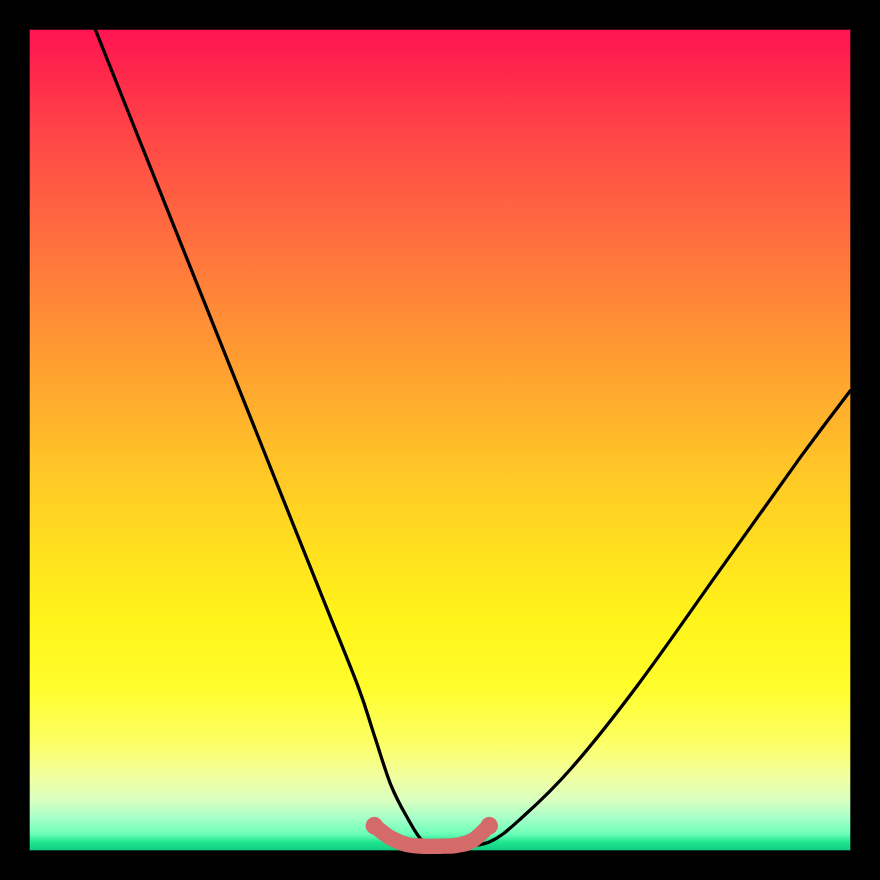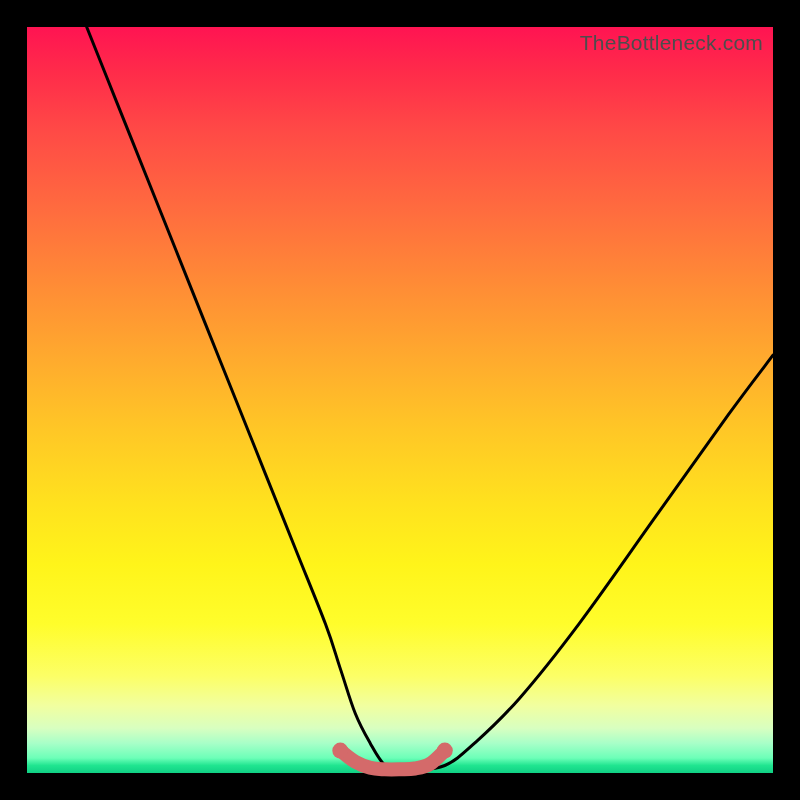--- a/index.html
+++ b/index.html
@@ -63,21 +63,20 @@
     overflow: visible;
   }
 </style>
 </head>
 <body>
 
 <div class="frame">
 
   <div class="plot">
 
-    <span class="watermark">TheBottleneck.com</span>
 
     <svg class="curve" viewBox="0 0 746 746" preserveAspectRatio="none">
       <path id="curve-path" fill="none" stroke="#000000" stroke-width="3" stroke-linecap="round" stroke-linejoin="round" d="M 59.7 0.0 C 65.1 13.4, 78.8 47.7, 89.5 74.6 C 100.3 101.5, 108.6 122.3, 119.4 149.2 C 130.1 176.1, 138.5 196.9, 149.2 223.8 C 159.9 250.7, 168.3 271.5, 179.0 298.4 C 189.8 325.3, 198.1 346.1, 208.9 373.0 C 219.6 399.9, 228.0 420.7, 238.7 447.6 C 249.5 474.5, 257.8 495.3, 268.6 522.2 C 279.3 549.1, 290.3 575.3, 298.4 596.8 C 306.5 618.3, 307.9 625.4, 313.3 641.6 C 318.7 657.7, 322.9 672.9, 328.2 686.3 C 333.6 699.7, 337.8 706.8, 343.2 716.2 C 348.5 725.6, 352.7 733.8, 358.1 738.5 C 363.5 743.2, 367.6 741.6, 373.0 742.3 C 378.4 742.9, 379.9 742.9, 387.9 742.3 C 396.0 741.6, 407.0 743.2, 417.8 738.5 C 428.5 733.8, 434.2 728.2, 447.6 716.2 C 461.0 704.1, 473.6 692.9, 492.4 671.4 C 511.2 649.9, 527.9 629.0, 552.0 596.8 C 576.2 564.6, 599.8 530.0, 626.6 492.4 C 653.5 454.8, 679.8 417.5, 701.2 387.9 C 722.7 358.4, 737.9 339.0, 746.0 328.2"></path>
       <path id="marker-path" fill="none" stroke="#d46a6a" stroke-width="14" stroke-linecap="round" stroke-linejoin="round" d="M 313.3 723.6 C 316.0 725.6, 322.9 731.7, 328.2 734.8 C 333.6 737.9, 337.8 739.4, 343.2 740.8 C 348.5 742.1, 352.7 742.0, 358.1 742.3 C 363.5 742.5, 367.6 742.4, 373.0 742.3 C 378.4 742.1, 382.5 742.5, 387.9 741.5 C 393.3 740.6, 397.5 740.3, 402.8 737.0 C 408.2 733.8, 415.1 726.0, 417.8 723.6"></path>
       <g id="marker-dots">
           <circle cx="313.3" cy="723.6" r="8" fill="#d46a6a"></circle>
           <circle cx="417.8" cy="723.6" r="8" fill="#d46a6a"></circle>
         </g>
     </svg>
 

